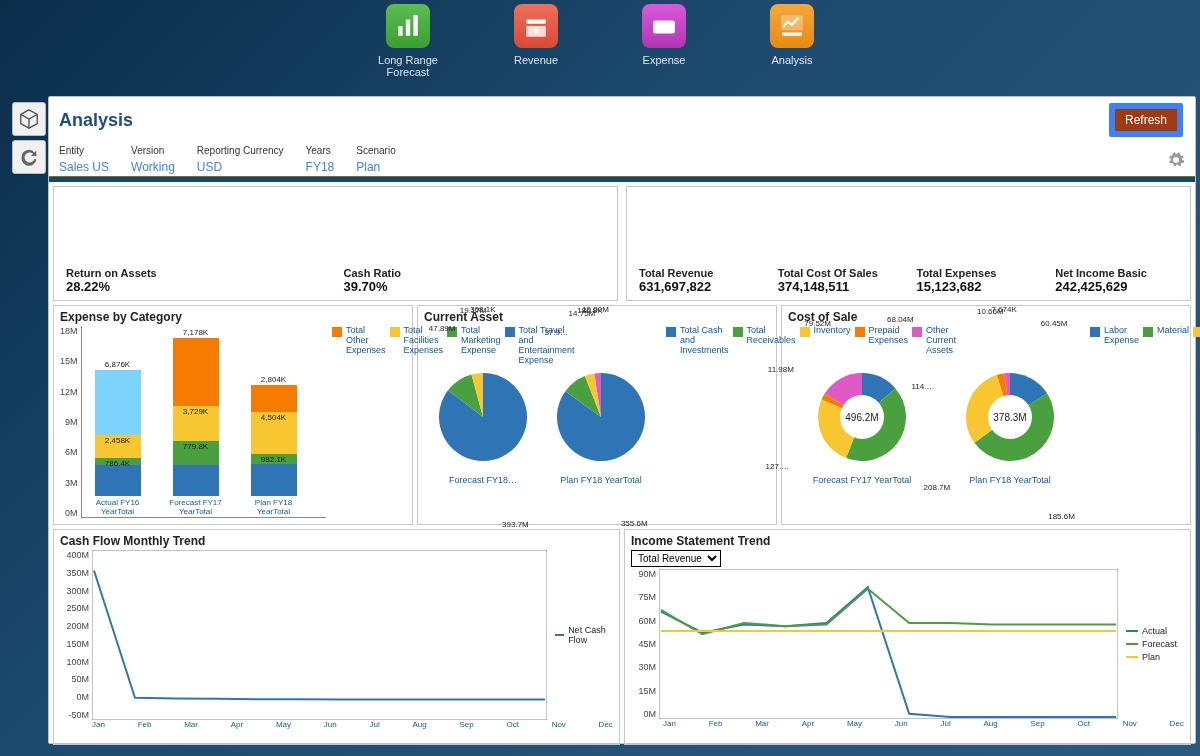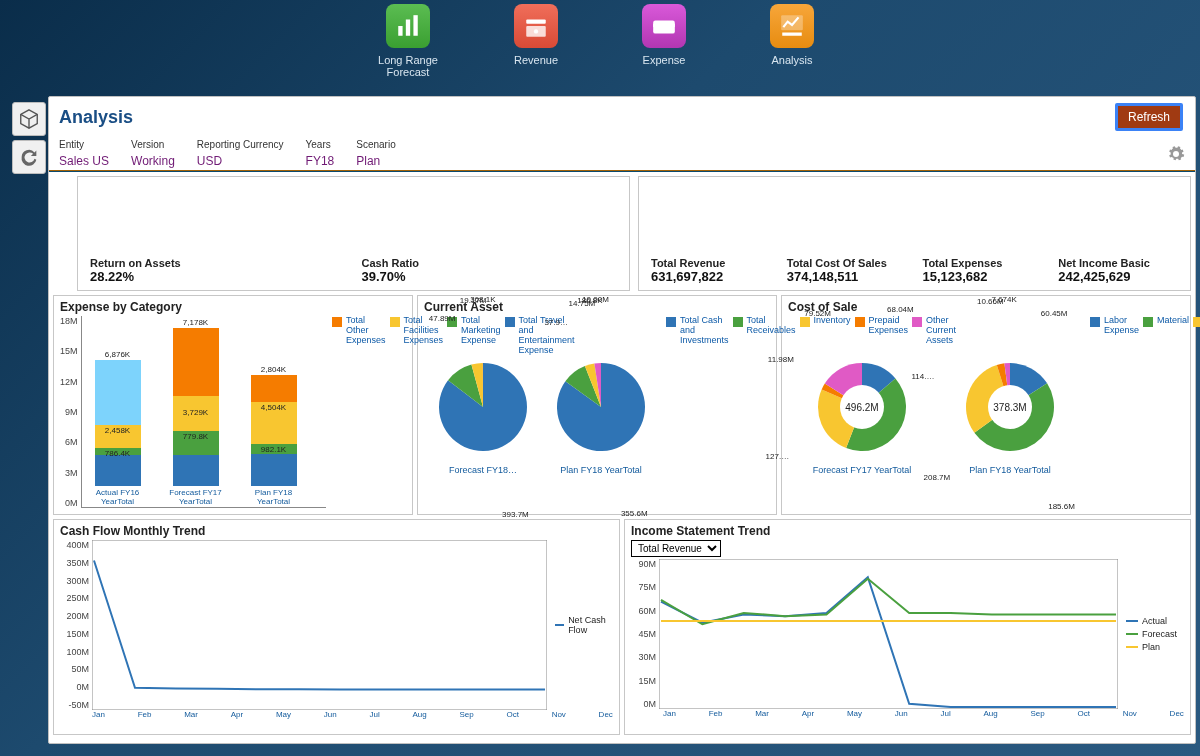--- a/index.html
+++ b/index.html
@@ -89,52 +89,51 @@
   padding: 6px 12px 4px 10px;
 }
 .page-title {
   color: #1a4e85;
   font-size: 18px;
   font-weight: bold;
 }
 .refresh-btn {
   background: #a03a12;
   color: #fff;
-  border: 3px solid #3b82f6;
+  border: 6px solid #3b82f6;
   padding: 4px 10px;
   font-size: 12px;
   cursor: pointer;
   border-radius: 2px;
 }
 
 .filters {
   display: flex;
   align-items: flex-start;
   gap: 22px;
   padding: 4px 12px 2px 10px;
   border-bottom: 1px solid #a16207;
   position: relative;
 }
 .filter { display: flex; flex-direction: column; gap: 4px; }
 .filter-label { color: #333; font-size: 10px; }
-.filter-value { color: #701a75; font-size: 12px; cursor: pointer; }
+.filter-value { color: #3b82f6; font-size: 12px; cursor: pointer; }
 .gear-btn {
   position: absolute;
   right: 10px;
   top: 10px;
   width: 18px; height: 18px;
   cursor: pointer;
   color: #999;
 }
 .gear-btn svg { width: 18px; height: 18px; fill: #999; }
 
 .kpi-row {
   display: flex;
-  border-top: 1px solid #0c4a6e;
-  padding-left: 24px;
+  border-top: 5px solid #0c4a6e;
 }
 .kpi-group-left, .kpi-group-right {
   flex: 1;
   display: flex;
   border: 1px solid #c7c7c7;
   margin: 4px;
   padding: 78px 4px 4px 4px;
 }
 .kpi {
   flex: 1;
@@ -419,21 +418,21 @@
               </div>
               <div class="bar-xlabel">Actual FY16 YearTotal</div>
             </div>
             <div class="bar-col">
               <div class="bar-stack">
                 <div class="bar-seg" style="height: 31.0628px; background: rgb(47, 116, 181);"></div>
                 <div class="bar-seg" style="height: 24px; background: rgb(74, 160, 63);">
                   <span style="top: 1px; color: rgb(34, 34, 34);">779.8K</span>
                 </div>
                 <div class="bar-seg" style="height: 35.2183px; background: rgb(248, 198, 48);">
-                  <span style="top: 12px; color: rgb(34, 34, 34);">3,729K</span>
+                  <span style="top: 1px; color: rgb(34, 34, 34);">3,729K</span>
                 </div>
                 <div class="bar-seg" style="height: 67.7922px; background: rgb(245, 124, 0);">
                   <span>7,178K</span>
                 </div>
               </div>
               <div class="bar-xlabel">Forecast FY17 YearTotal</div>
             </div>
             <div class="bar-col">
               <div class="bar-stack">
                 <div class="bar-seg" style="height: 32.6967px; background: rgb(47, 116, 181);"></div>

